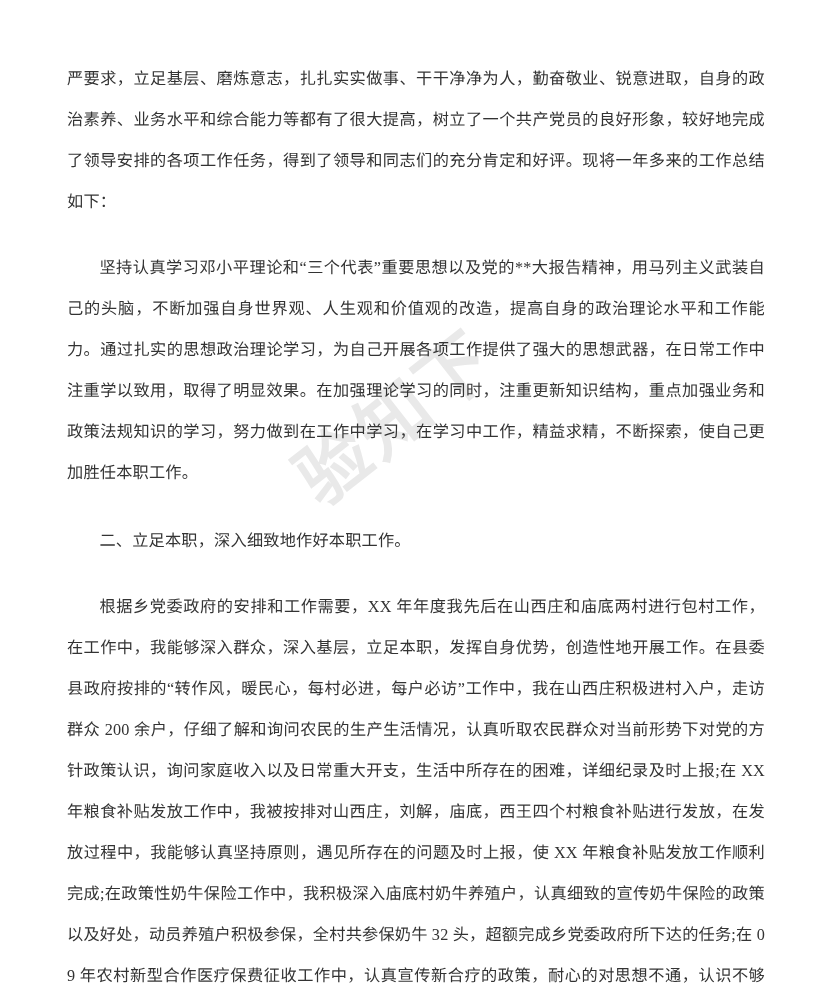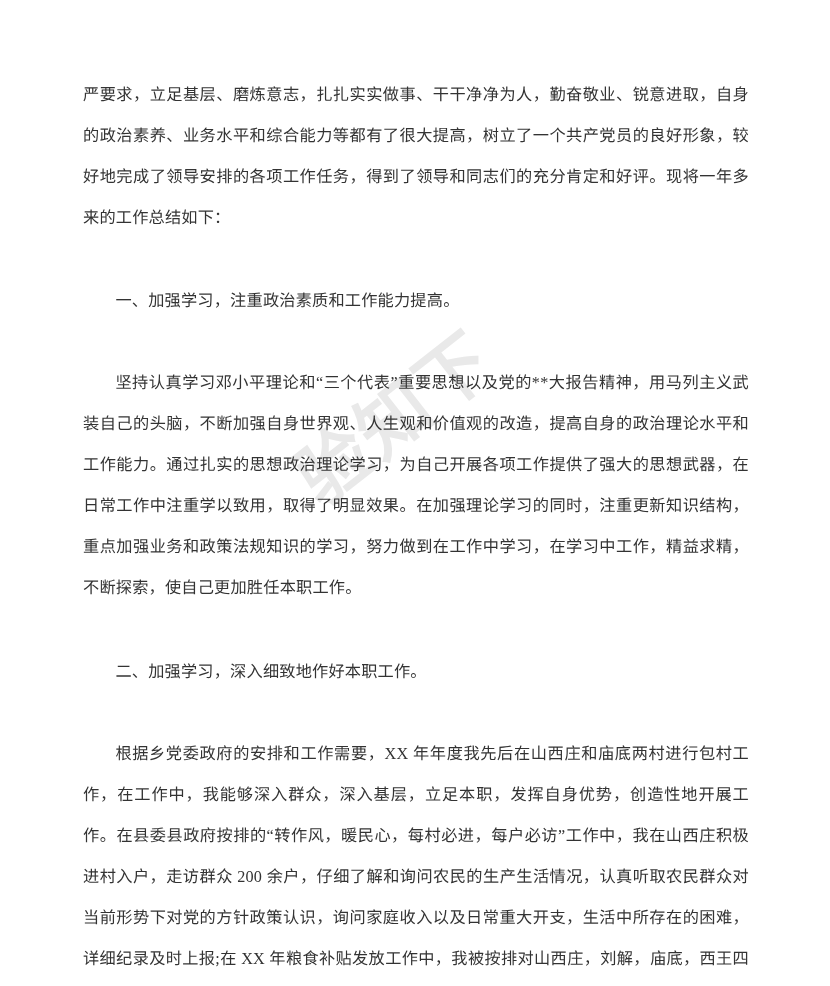--- a/index.html
+++ b/index.html
@@ -46,21 +46,21 @@
     user-select: none;
   }
   .content {
     position: relative;
     z-index: 1;
     padding: 0 65px 0 67px;
     box-sizing: border-box;
     width: 830px;
   }
   p {
-    margin: 16px;
+    margin: 0;
     color: #333333;
     font-size: 16.2px;
     line-height: 41px;
     text-align: justify;
     text-justify: inter-ideograph;
     letter-spacing: 0.2px;
     word-break: break-all;
   }
   .lead {
     padding-top: 58px;
@@ -84,22 +84,21 @@
 <div class="page">
 
   <div class="watermark-layer">
     <div class="watermark">验知下</div>
   </div>
 
   <div class="content">
 
     <p class="lead">严要求，立足基层、磨炼意志，扎扎实实做事、干干净净为人，勤奋敬业、锐意进取，自身的政治素养、业务水平和综合能力等都有了很大提高，树立了一个共产党员的良好形象，较好地完成了领导安排的各项工作任务，得到了领导和同志们的充分肯定和好评。现将一年多来的工作总结如下：</p>
 
-    <p class="heading">一、加强学习，注重政治素质和工作能力提高。</p>
 
     <p class="body-para">坚持认真学习邓小平理论和“三个代表”重要思想以及党的**大报告精神，用马列主义武装自己的头脑，不断加强自身世界观、人生观和价值观的改造，提高自身的政治理论水平和工作能力。通过扎实的思想政治理论学习，为自己开展各项工作提供了强大的思想武器，在日常工作中注重学以致用，取得了明显效果。在加强理论学习的同时，注重更新知识结构，重点加强业务和政策法规知识的学习，努力做到在工作中学习，在学习中工作，精益求精，不断探索，使自己更加胜任本职工作。</p>
 
-    <p class="heading">二、加强学习，深入细致地作好本职工作。</p>
+    <p class="heading">二、立足本职，深入细致地作好本职工作。</p>
 
     <p class="body-para tight">根据乡党委政府的安排和工作需要，XX 年年度我先后在山西庄和庙底两村进行包村工作，在工作中，我能够深入群众，深入基层，立足本职，发挥自身优势，创造性地开展工作。在县委县政府按排的“转作风，暖民心，每村必进，每户必访”工作中，我在山西庄积极进村入户，走访群众 200 余户，仔细了解和询问农民的生产生活情况，认真听取农民群众对当前形势下对党的方针政策认识，询问家庭收入以及日常重大开支，生活中所存在的困难，详细纪录及时上报;在 XX 年粮食补贴发放工作中，我被按排对山西庄，刘解，庙底，西王四个村粮食补贴进行发放，在发放过程中，我能够认真坚持原则，遇见所存在的问题及时上报，使 XX 年粮食补贴发放工作顺利完成;在政策性奶牛保险工作中，我积极深入庙底村奶牛养殖户，认真细致的宣传奶牛保险的政策以及好处，动员养殖户积极参保，全村共参保奶牛 32 头，超额完成乡党委政府所下达的任务;在 09 年农村新型合作医疗保费征收工作中，认真宣传新合疗的政策，耐心的对思想不通，认识不够的群众讲道理，做宣传，争取使每个群众都能享受到新合疗，全村共参保 1434 人，比上年增加 65 人。我在 XX 年包村期间，</p>
 
   </div>
 </div>
 
 </body></html>

